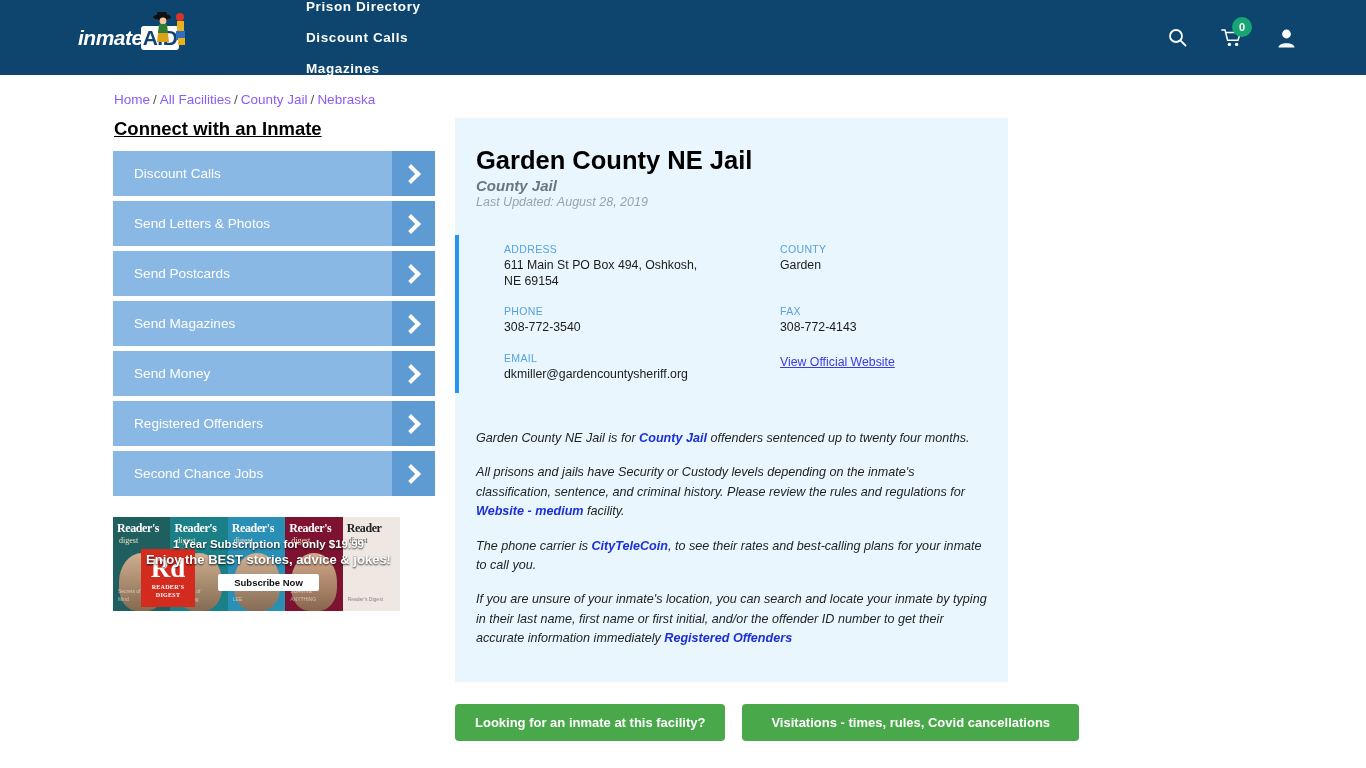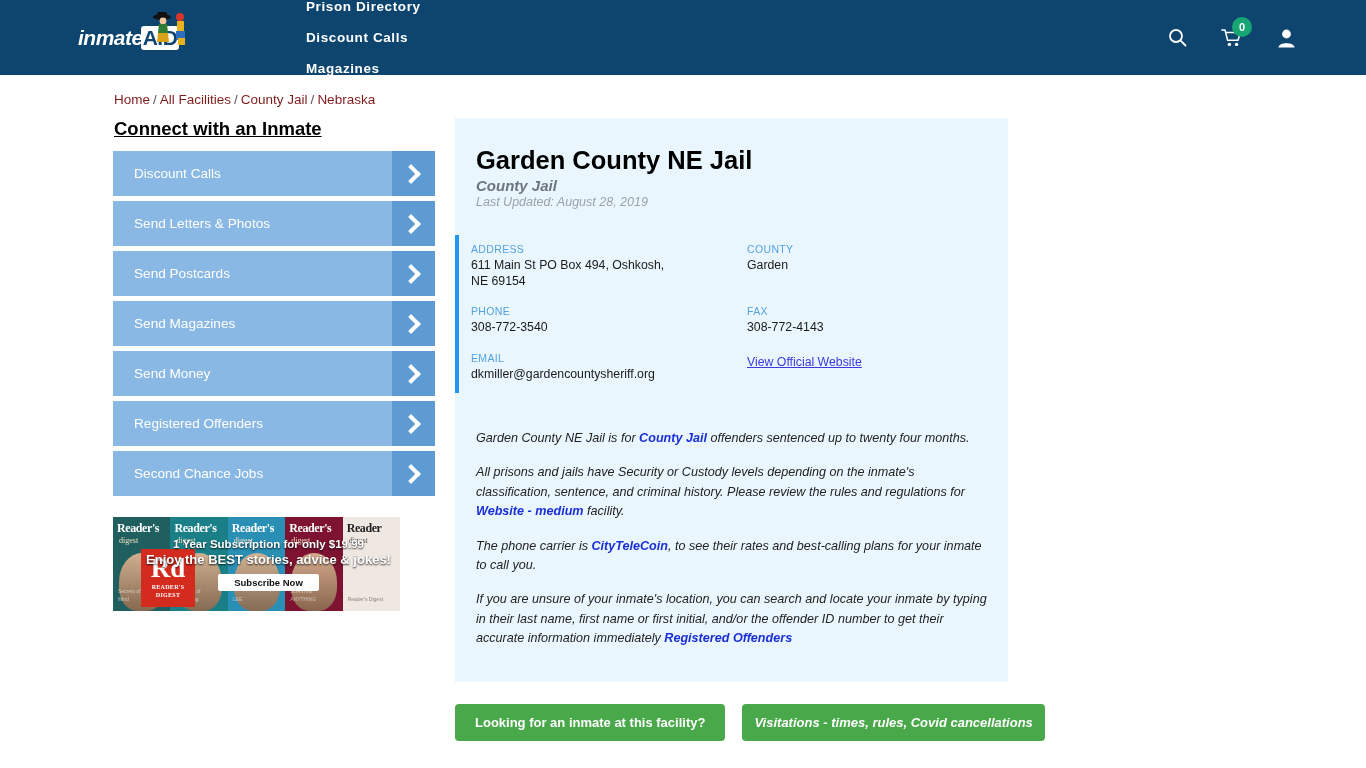--- a/index.html
+++ b/index.html
@@ -110,21 +110,21 @@
   .page {
     padding: 0;
     position: relative;
   }
   .breadcrumb {
     margin: 17px 0 0 114px;
     font-size: 13.5px;
     color: #333333;
   }
   .breadcrumb a {
-    color: #7f1d1d;
+    color: #8b5cf6;
     text-decoration: none;
     cursor: pointer;
   }
   .breadcrumb .sep { color: #555; margin: 0 3px; }
 
   .layout {
     display: flex;
     align-items: flex-start;
     margin-top: 11px;
   }
@@ -272,21 +272,21 @@
   .panel-updated {
     font-size: 12.5px;
     font-style: italic;
     color: #9aa3ab;
     margin: 0 0 26px 21px;
   }
 
   .info-card {
     border-left: 4px solid #2196f3;
     margin: 0 21px 0 0;
-    padding: 8px 0 10px 12px;
+    padding: 8px 0 10px 45px;
   }
   .info-grid {
     display: grid;
     grid-template-columns: 276px 1fr;
     row-gap: 16px;
   }
   .info-label {
     font-size: 10.5px;
     color: #55a2e0;
     letter-spacing: .35px;
@@ -332,21 +332,21 @@
     font-size: 13px;
     font-weight: bold;
     border: none;
     border-radius: 4px;
     padding: 0 20px;
     height: 37px;
     cursor: pointer;
     font-family: "Liberation Sans", sans-serif;
     white-space: nowrap;
   }
-  .cta.wide { padding: 0 12px; font-style: italic; }
+  .cta.wide { padding: 0 29px; }
 </style>
 </head>
 <body>
 
 <div class="navbar">
 
   <div class="brand">
     <span class="brand-text"><span>inmate</span><span class="brand-aid">AID</span></span>
     <svg class="brand-figure" viewBox="0 0 44 36">
       <ellipse cx="16" cy="6" rx="9" ry="3" fill="#111"></ellipse>

